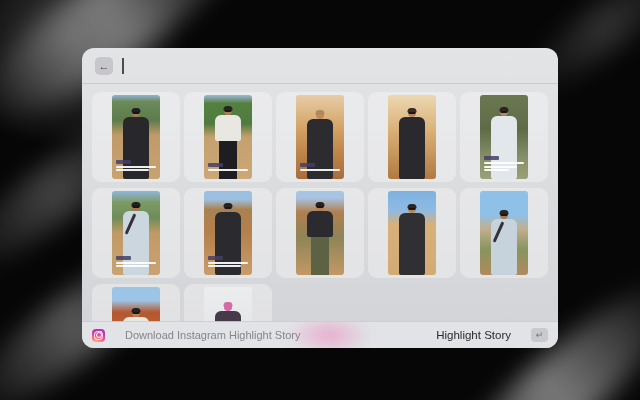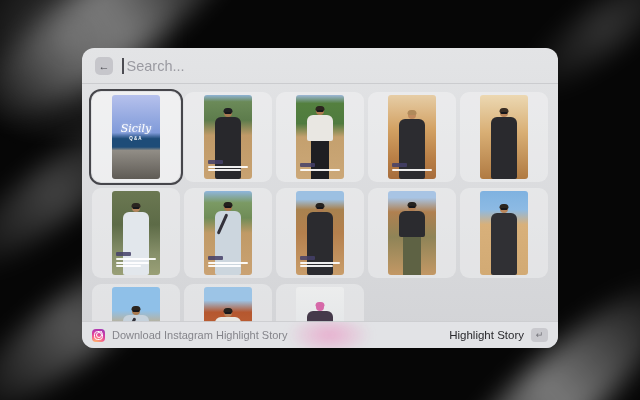--- a/index.html
+++ b/index.html
@@ -46,21 +46,21 @@
   .cover-text{position:absolute;left:0;right:0;top:32%;text-align:center;color:#fff;}
   .cover-title{font-family:"DejaVu Serif",serif;font-style:italic;font-size:11px;
     text-shadow:0 0 3px rgba(255,255,255,.6);}
   .cover-sub{font-size:4.5px;font-weight:bold;letter-spacing:1.2px;margin-top:1px;}
   .caption{position:absolute;left:4px;right:4px;bottom:8px;}
   .cap-pill{width:15px;height:4px;border-radius:1px;background:rgba(68,64,104,.85);margin-bottom:2px;}
   .cap-line{height:2px;border-radius:1px;background:rgba(255,255,255,.92);margin-top:1.5px;}
 
   .footer{position:absolute;left:0;right:0;bottom:0;height:26px;border-top:1px solid var(--divider,rgba(60,60,67,.12));
     border-radius:0 0 12px 12px;background:rgba(228,229,232,.88);display:flex;align-items:center;
-    padding:0 10px;gap:7px;overflow:hidden;}
+    padding:0 10px;gap:20px;overflow:hidden;}
   .pink-glow{position:absolute;left:205px;top:-8px;width:85px;height:42px;
     background:radial-gradient(ellipse,rgba(238,120,182,.5),transparent 70%);filter:blur(4px);}
   .ig-icon{width:13px;height:13px;border-radius:4px;flex:0 0 auto;position:relative;
     background:radial-gradient(circle at 28% 120%,var(--ig-orange,#fdc468) 8%,var(--ig-pink,#f7628c) 45%,#d63ba2 65%,var(--ig-purple,#9437ba) 100%);}
   .ig-icon::before{content:"";position:absolute;inset:2px;border:1.1px solid #fff;border-radius:3.5px;}
   .ig-icon::after{content:"";position:absolute;left:50%;top:50%;width:4px;height:4px;margin:-2.6px 0 0 -2.6px;
     border:1.1px solid #fff;border-radius:50%;}
   .ig-dot{position:absolute;right:2.6px;top:2.6px;width:1.4px;height:1.4px;border-radius:50%;background:#fff;}
   .footer-label{font-size:11px;color:var(--footer-text,#85858b);position:relative;}
   .spacer{flex:1;}
@@ -78,33 +78,24 @@
   <div class="streak s2"></div>
   <div class="streak s3"></div>
   <div class="streak s4"></div>
   <div class="streak s5"></div>
 </div>
 
 <div class="window">
   <div class="search-row">
     <button class="back-btn">←</button>
     <div class="caret"></div>
-    <input class="search-input" placeholder="Search..." style="">
   </div>
   <div class="divider"></div>
 
   <div class="grid" id="grid">
-      <div class="tile selected">
-        <div class="photo" style="background: linear-gradient(rgb(182, 193, 236) 0%, rgb(127, 154, 217) 45%, rgb(30, 76, 120) 52%, rgb(30, 76, 120) 62%, rgb(145, 141, 134) 66%, rgb(95, 91, 85) 100%);">
-          <div class="cover-text">
-            <div class="cover-title">Sicily</div>
-            <div class="cover-sub">Q&amp;A</div>
-          </div>
-        </div>
-      </div>
       <div class="tile">
         <div class="photo" style="background: linear-gradient(rgb(143, 179, 214) 0%, rgb(107, 138, 88) 8%, rgb(93, 124, 76) 30%, rgb(192, 154, 104) 48%, rgb(200, 162, 113) 100%);">
           <div class="person" style="position: absolute; inset: 0px;">
             <div class="p-part p-torso" style="background: rgb(40, 40, 44); top: 22px; bottom: 0px;"></div>
             <div class="p-part p-head" style="background: rgb(169, 122, 82); top: 14px;"></div>
             <div class="p-part p-hair" style="background: rgb(31, 31, 34); top: 13px;"></div>
             <div class="p-part p-glasses" style="top: 17px;"></div>
           </div>
           <div class="caption">
             <div class="cap-pill"></div>

